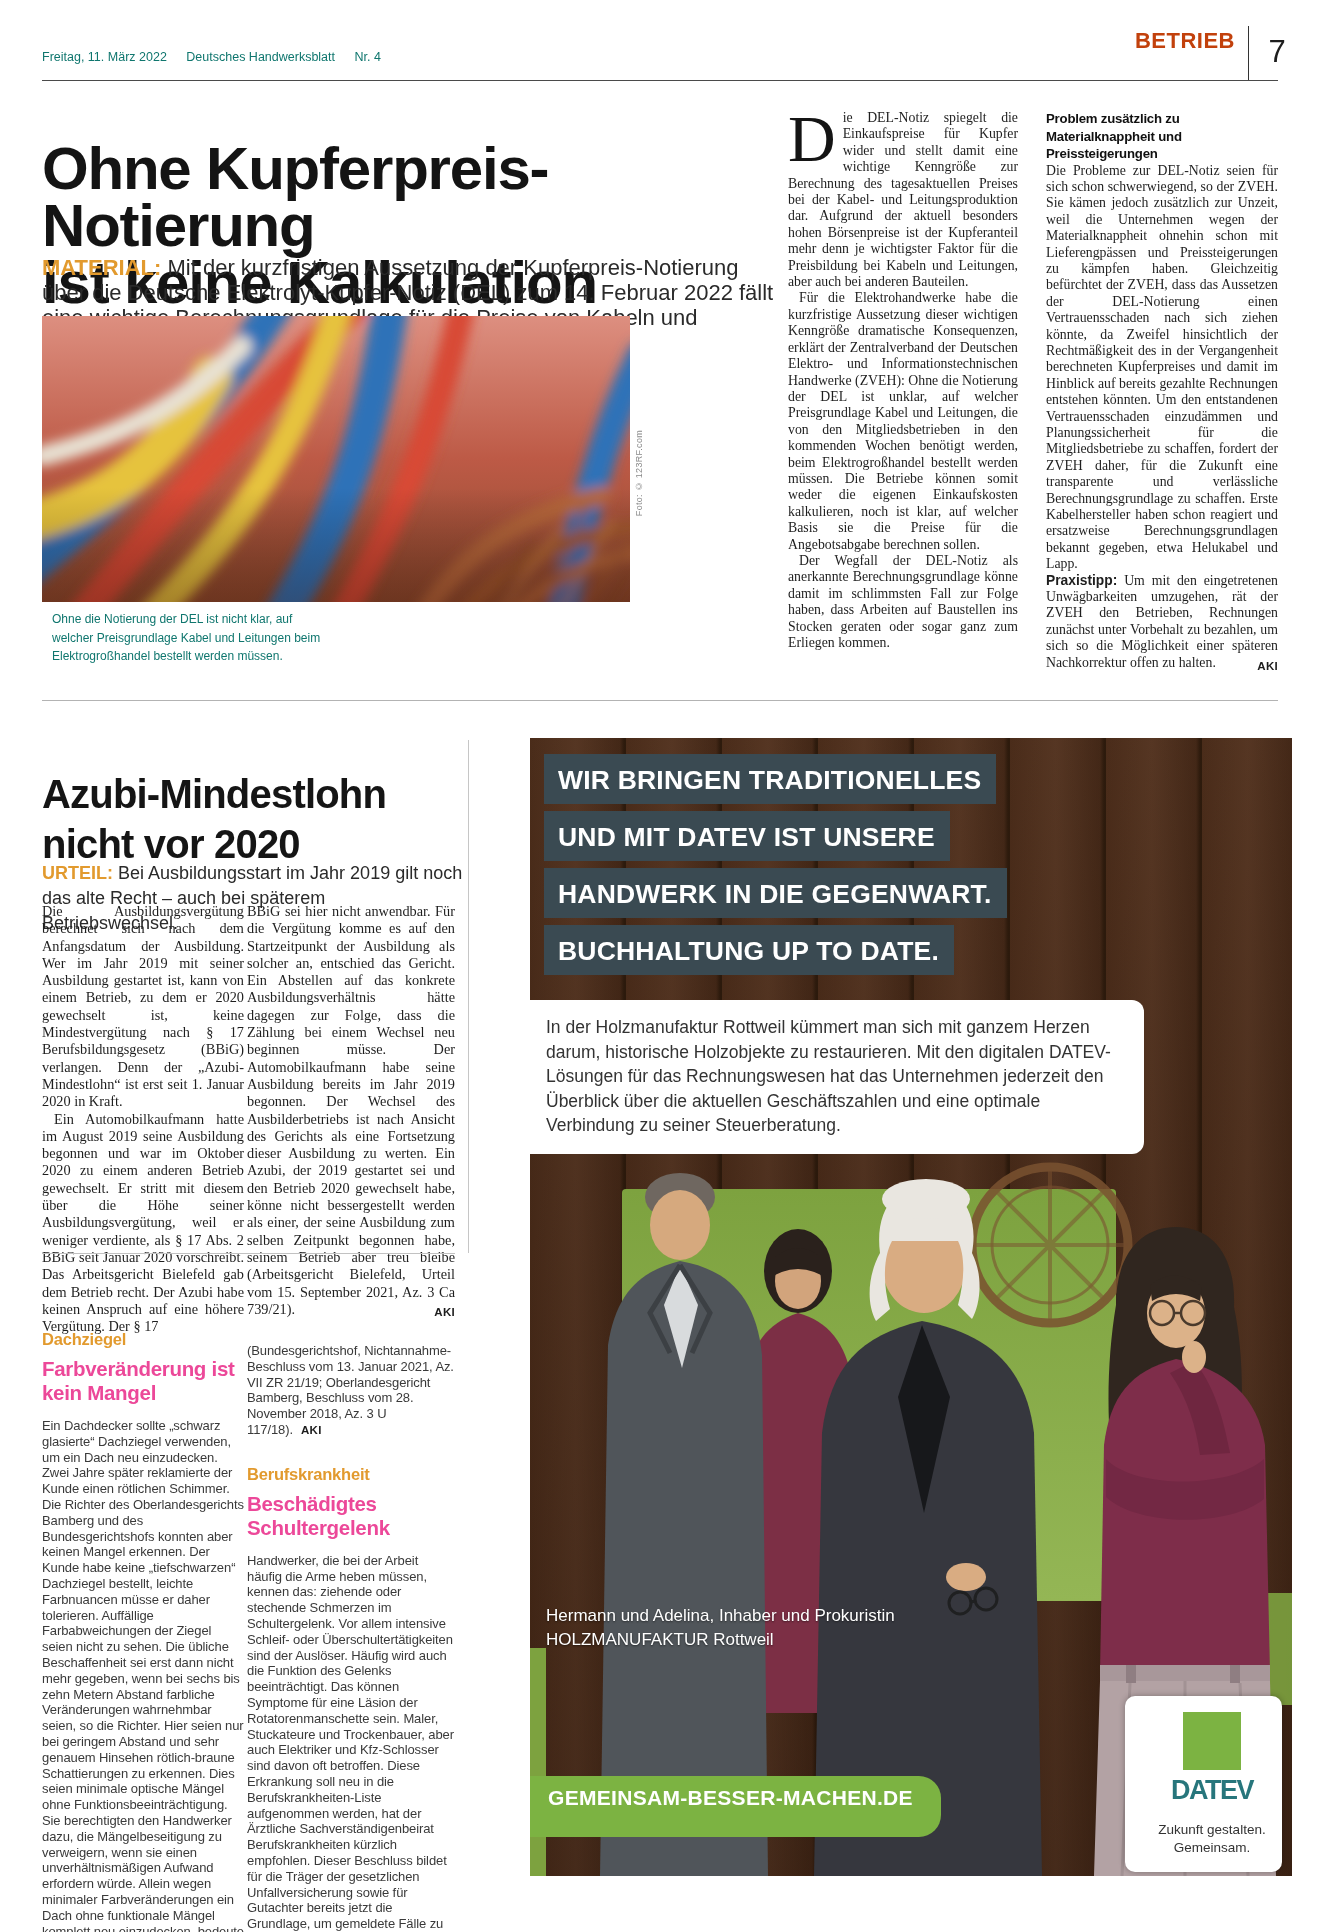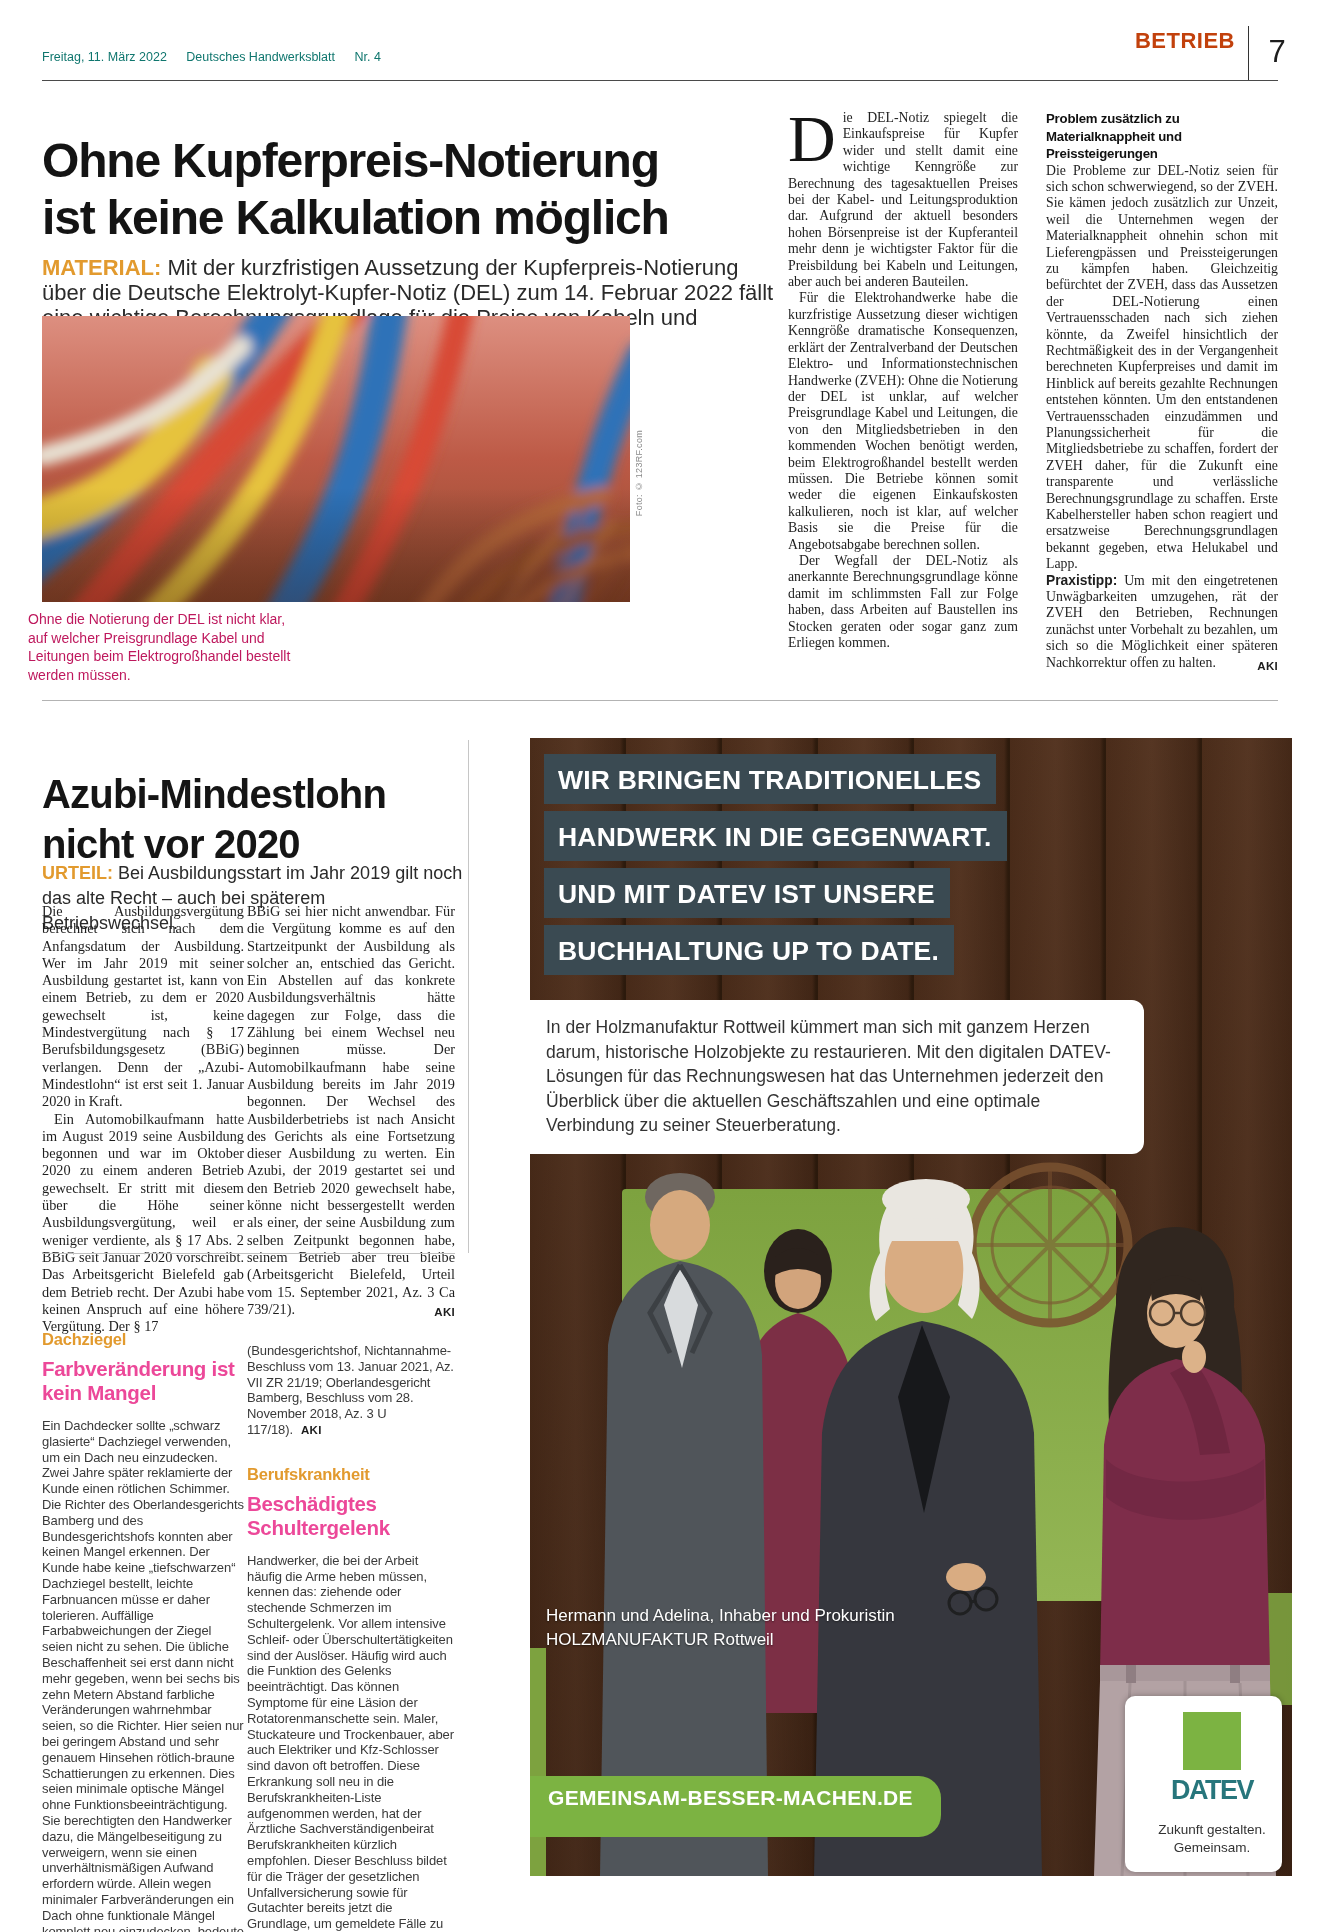--- a/index.html
+++ b/index.html
@@ -7,29 +7,29 @@
         font-family:"Liberation Sans",sans-serif;overflow:hidden;color:#222;}
   
   .meta{position:absolute;left:42px;top:50px;font-size:12.5px;color:#0f766e;}
   .meta span{margin-right:16px;}
   .section-label{position:absolute;top:28px;left:1040px;width:195px;text-align:right;
                  font-size:22px;font-weight:bold;color:#c2410c;letter-spacing:.5px;}
   .header-vrule{position:absolute;top:26px;left:1248px;width:1px;height:54px;background:#333;}
   .pagenum{position:absolute;top:34px;left:1252px;width:50px;text-align:center;font-size:31px;color:#1d1d1d;}
   .header-rule{position:absolute;top:80px;left:42px;width:1236px;height:1px;background:#4a4a4a;}
   
-  .h1{position:absolute;left:42px;top:100px;width:748px;font-size:48px;line-height:57px;
+  .h1{position:absolute;left:42px;top:100px;width:748px;font-size:60px;line-height:57px;
       letter-spacing:-1.2px;font-weight:bold;color:#141414;}
   .standfirst{position:absolute;left:42px;top:233px;width:742px;font-size:22px;line-height:25px;color:#2a2a2a;}
   .kicker{font-weight:bold;color:#E29A2E;}
   .photo{position:absolute;left:42px;top:316px;width:588px;height:286px;overflow:hidden;background:#b0574a;}
   .photo svg{display:block;width:100%;height:100%;}
   .photo-credit{position:absolute;left:634px;top:430px;font-size:9px;color:#8a8a8a;
                 writing-mode:vertical-rl;transform:rotate(180deg);letter-spacing:.3px;}
-  .caption{position:absolute;left:28px;top:610px;width:280px;font-size:14px;line-height:18.5px;color:#be185d;}
+  .caption{position:absolute;left:52px;top:610px;width:280px;font-size:12px;line-height:18.5px;color:#0f766e;}
   .serif{font-family:"Liberation Serif",serif;font-size:13.8px;line-height:16.4px;
          text-align:justify;color:#1e1e1e;hyphens:auto;}
   .serif p{margin:0;}
   .serif p.ind{text-indent:11px;}
   .col2{position:absolute;left:788px;top:110px;width:230px;}
   .col3{position:absolute;left:1046px;top:110px;width:232px;}
   .dropcap{float:left;font-family:"Liberation Serif",serif;font-size:66px;line-height:52px;
            padding:3px 7px 0 0;color:#141414;}
   .lead-head{font-family:"Liberation Sans",sans-serif;font-weight:bold;font-size:13.2px;
              line-height:17.5px;letter-spacing:-.2px;color:#101010;text-align:left;margin:0 0 3px 0;}
@@ -184,22 +184,22 @@
     <div class="second">
       <p class="kicker2">Berufskrankheit</p>
       <h3>Beschädigtes Schultergelenk</h3>
       <p class="mbody"><span>Handwerker, die bei der Arbeit häufig die Arme heben müssen, kennen das: ziehende oder stechende Schmerzen im Schultergelenk. Vor allem intensive Schleif- oder Überschultertätigkeiten sind der Auslöser. Häufig wird auch die Funktion des Gelenks beeinträchtigt. Das können Symptome für eine Läsion der Rotatorenmanschette sein. Maler, Stuckateure und Trockenbauer, aber auch Elektriker und Kfz-Schlosser sind davon oft betroffen. Diese Erkrankung soll neu in die Berufskrankheiten-Liste aufgenommen werden, hat der Ärztliche Sachverständigenbeirat Berufskrankheiten kürzlich empfohlen. Dieser Beschluss bildet für die Träger der gesetzlichen Unfallversicherung sowie für Gutachter bereits jetzt die Grundlage, um gemeldete Fälle zu prüfen. Liegen alle Voraussetzungen vor, kann eine Erkrankung als sogenannte „Wie-Berufskrankheit“ anerkannt werden.</span></p>
     </div>
   </section>
 
   <aside class="ad">
     <div class="ad-head">
       <div class="line">WIR BRINGEN TRADITIONELLES</div>
+      <div class="line">UND MIT DATEV IST UNSERE</div>
       <div class="line">HANDWERK IN DIE GEGENWART.</div>
-      <div class="line">UND MIT DATEV IST UNSERE</div>
       <div class="line">BUCHHALTUNG UP TO DATE.</div>
     </div>
     <div class="ad-box">In der Holzmanufaktur Rottweil kümmert man sich mit ganzem Herzen darum, historische Holzobjekte zu restaurieren. Mit den digitalen DATEV-Lösungen für das Rechnungswesen hat das Unternehmen jederzeit den Überblick über die aktuellen Geschäftszahlen und eine optimale Verbindung zu seiner Steuerberatung.</div>
 
     <div class="ad-photo">
       <svg viewBox="0 0 762 723" preserveAspectRatio="none">
         <defs>
           <linearGradient id="ggrad" x1="0" y1="0" x2="0" y2="1">
             <stop offset="0" stop-color="#7da23f"></stop>
               <stop offset="1" stop-color="#94b655"></stop>

